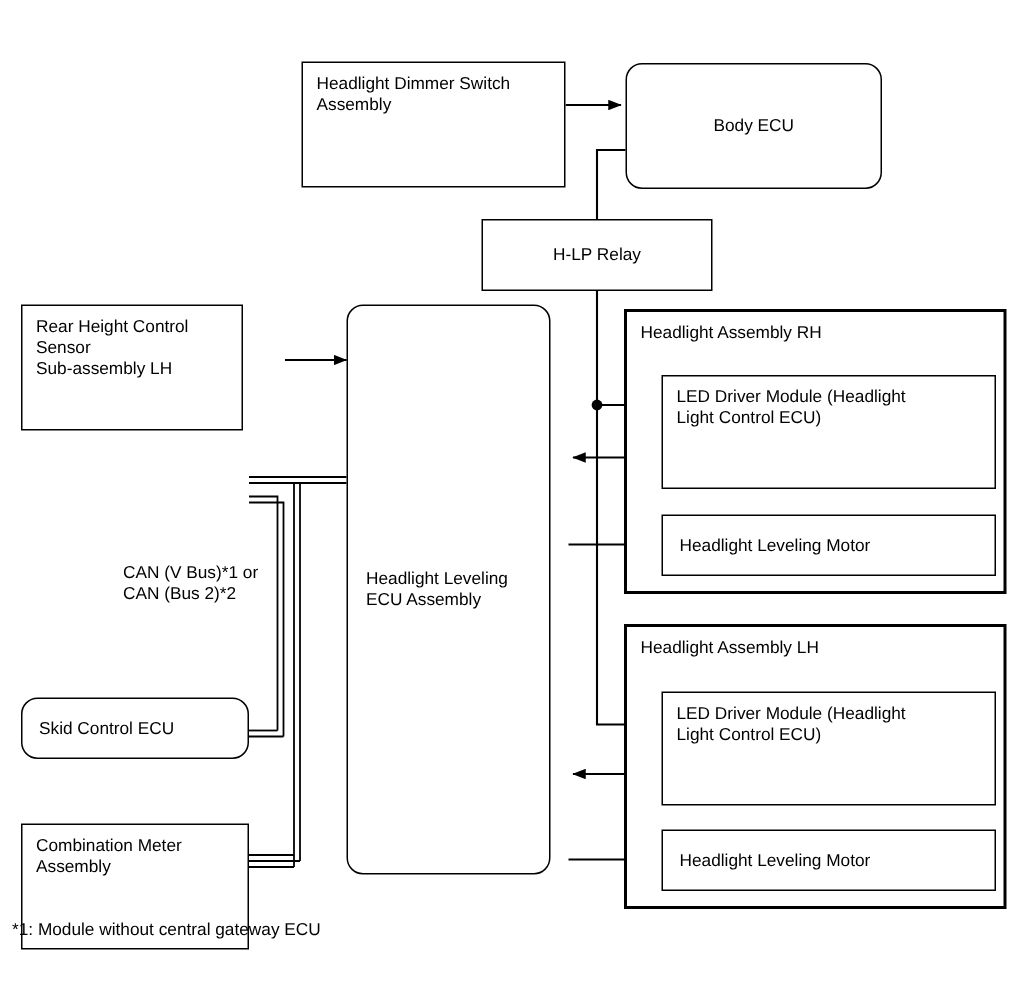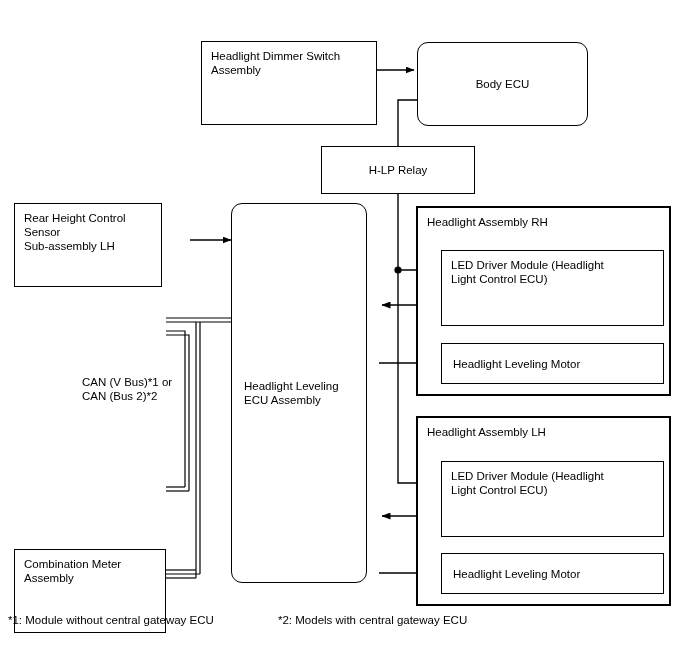--- a/index.html
+++ b/index.html
@@ -141,20 +141,23 @@
   <div class="box" style="left:321px; top:146px; width:154px; height:48px;">
     <div class="lbl center">H-LP Relay</div>
   </div>
 
   <div class="box" style="left:14px; top:203px; width:148px; height:84px;">
     <div class="lbl tl">Rear Height Control Sensor
 Sub-assembly LH</div>
   </div>
 
 
+  <div class="box rounded" style="left:14px; top:465px; width:152px; height:41px;">
+    <div class="lbl midleft">Skid Control ECU</div>
+  </div>
 
   <div class="box" style="left:14px; top:521px; width:152px; height:84px;margin-top:28px;">
     <div class="lbl tl">Combination Meter
 Assembly</div>
   </div>
 
   <div class="box rounded" style="left:231px; top:203px; width:136px; height:380px;">
     <div class="lbl" style="left:12px; top:50%; transform:translateY(-50%);">Headlight Leveling
 ECU Assembly</div>
   </div>
@@ -178,15 +181,14 @@
 Light Control ECU)</div>
   </div>
   <div class="box" style="left:441px; top:553px; width:223px; height:41px;">
     <div class="lbl midleft">Headlight Leveling Motor</div>
   </div>
 
   <div class="lbl" style="left:82px; top:375px;">CAN (V Bus)*1 or
 CAN (Bus 2)*2</div>
 
   <div class="note" style="left:8px; top:613px;">*1: Module without central gateway ECU</div>
-  <div class="note" style="left:278px; top:613px;">*2: Models with central gateway ECU</div>
 
 </div>
 
 </body></html>

